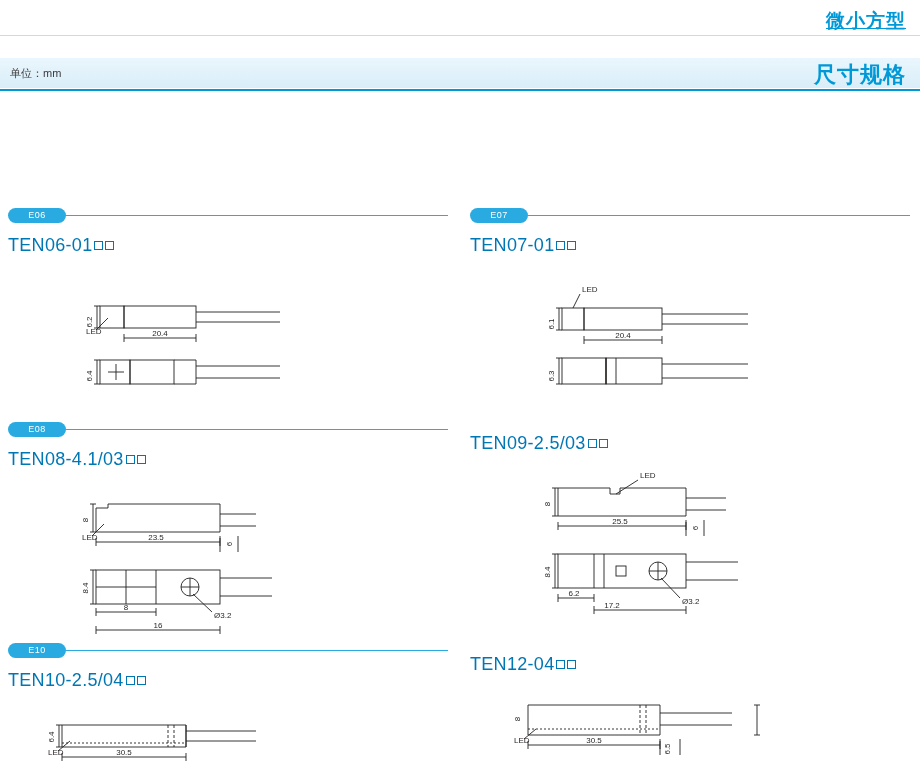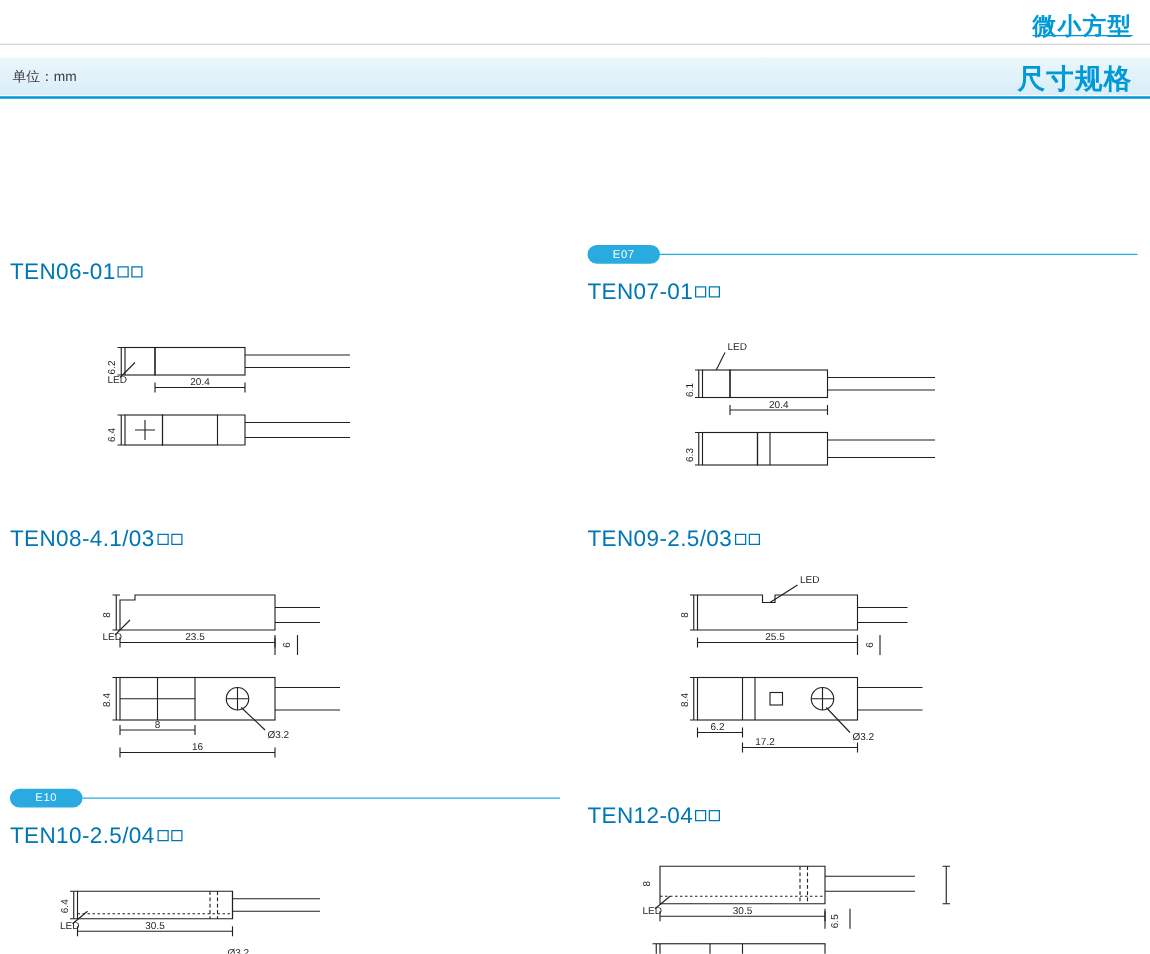--- a/index.html
+++ b/index.html
@@ -29,21 +29,21 @@
   .hdr-rule {
     position:absolute;
     left:0; right:0; top:35px;
     height:1px;
     background:#d7d7d7;
   }
   
   .unit-bar {
     position:relative;
     height:38px;
-    margin-top:10px;
+    margin-top:22px;
   }
   .unit-bar .bar-bg {
     position:absolute;
     left:0; right:0; top:0; height:30px;
     background:linear-gradient(to bottom,#eaf6fc,#d9eef9);
   }
   .unit-bar .unit-text {
     position:absolute;
     left:10px; top:8px;
     font-size:11px;
@@ -129,20 +129,24 @@
 <div class="unit-bar">
   <div class="bar-bg"></div>
   <div class="unit-text">单位：mm</div>
   <div class="spec-text">尺寸规格</div>
   <div class="bar-rule"></div>
 </div>
 
 <div class="grid">
 
   <div class="block col-left" style="top:112px;">
+    <div class="tag-row">
+      <div class="tag">E06</div>
+      <div class="tag-line"></div>
+    </div>
     <div class="model">
       <span>TEN06-01</span><span class="sq"></span><span class="sq"></span>
     </div>
     <div class="drawing">
       <svg width="440" height="140" viewBox="0 0 440 140">
         <g fill="none" stroke="#231f20" stroke-width="0.9">
 
           <rect x="92" y="46" width="24" height="22"></rect>
           <rect x="116" y="46" width="72" height="22"></rect>
 
@@ -207,20 +211,24 @@
           <text x="84" y="64" transform="rotate(-90 84 64)" text-anchor="middle">6.1</text>
           <text x="153" y="78" text-anchor="middle">20.4</text>
           <text x="84" y="116" transform="rotate(-90 84 116)" text-anchor="middle">6.3</text>
           <text x="112" y="32" text-anchor="start">LED</text>
         </g>
       </svg>
     </div>
   </div>
 
   <div class="block col-left" style="top:326px;">
+    <div class="tag-row">
+      <div class="tag">E08</div>
+      <div class="tag-line"></div>
+    </div>
     <div class="model">
       <span>TEN08-4.1/03</span><span class="sq"></span><span class="sq"></span>
     </div>
     <div class="drawing">
       <svg width="440" height="175" viewBox="0 0 440 175">
         <g fill="none" stroke="#231f20" stroke-width="0.9">
 
           <path d="M88 34 H100 V30 H212 V58 H88 Z"></path>
           <path d="M212 40 H248 M212 52 H248"></path>
           <path d="M82 30 H88 M82 58 H88"></path>

